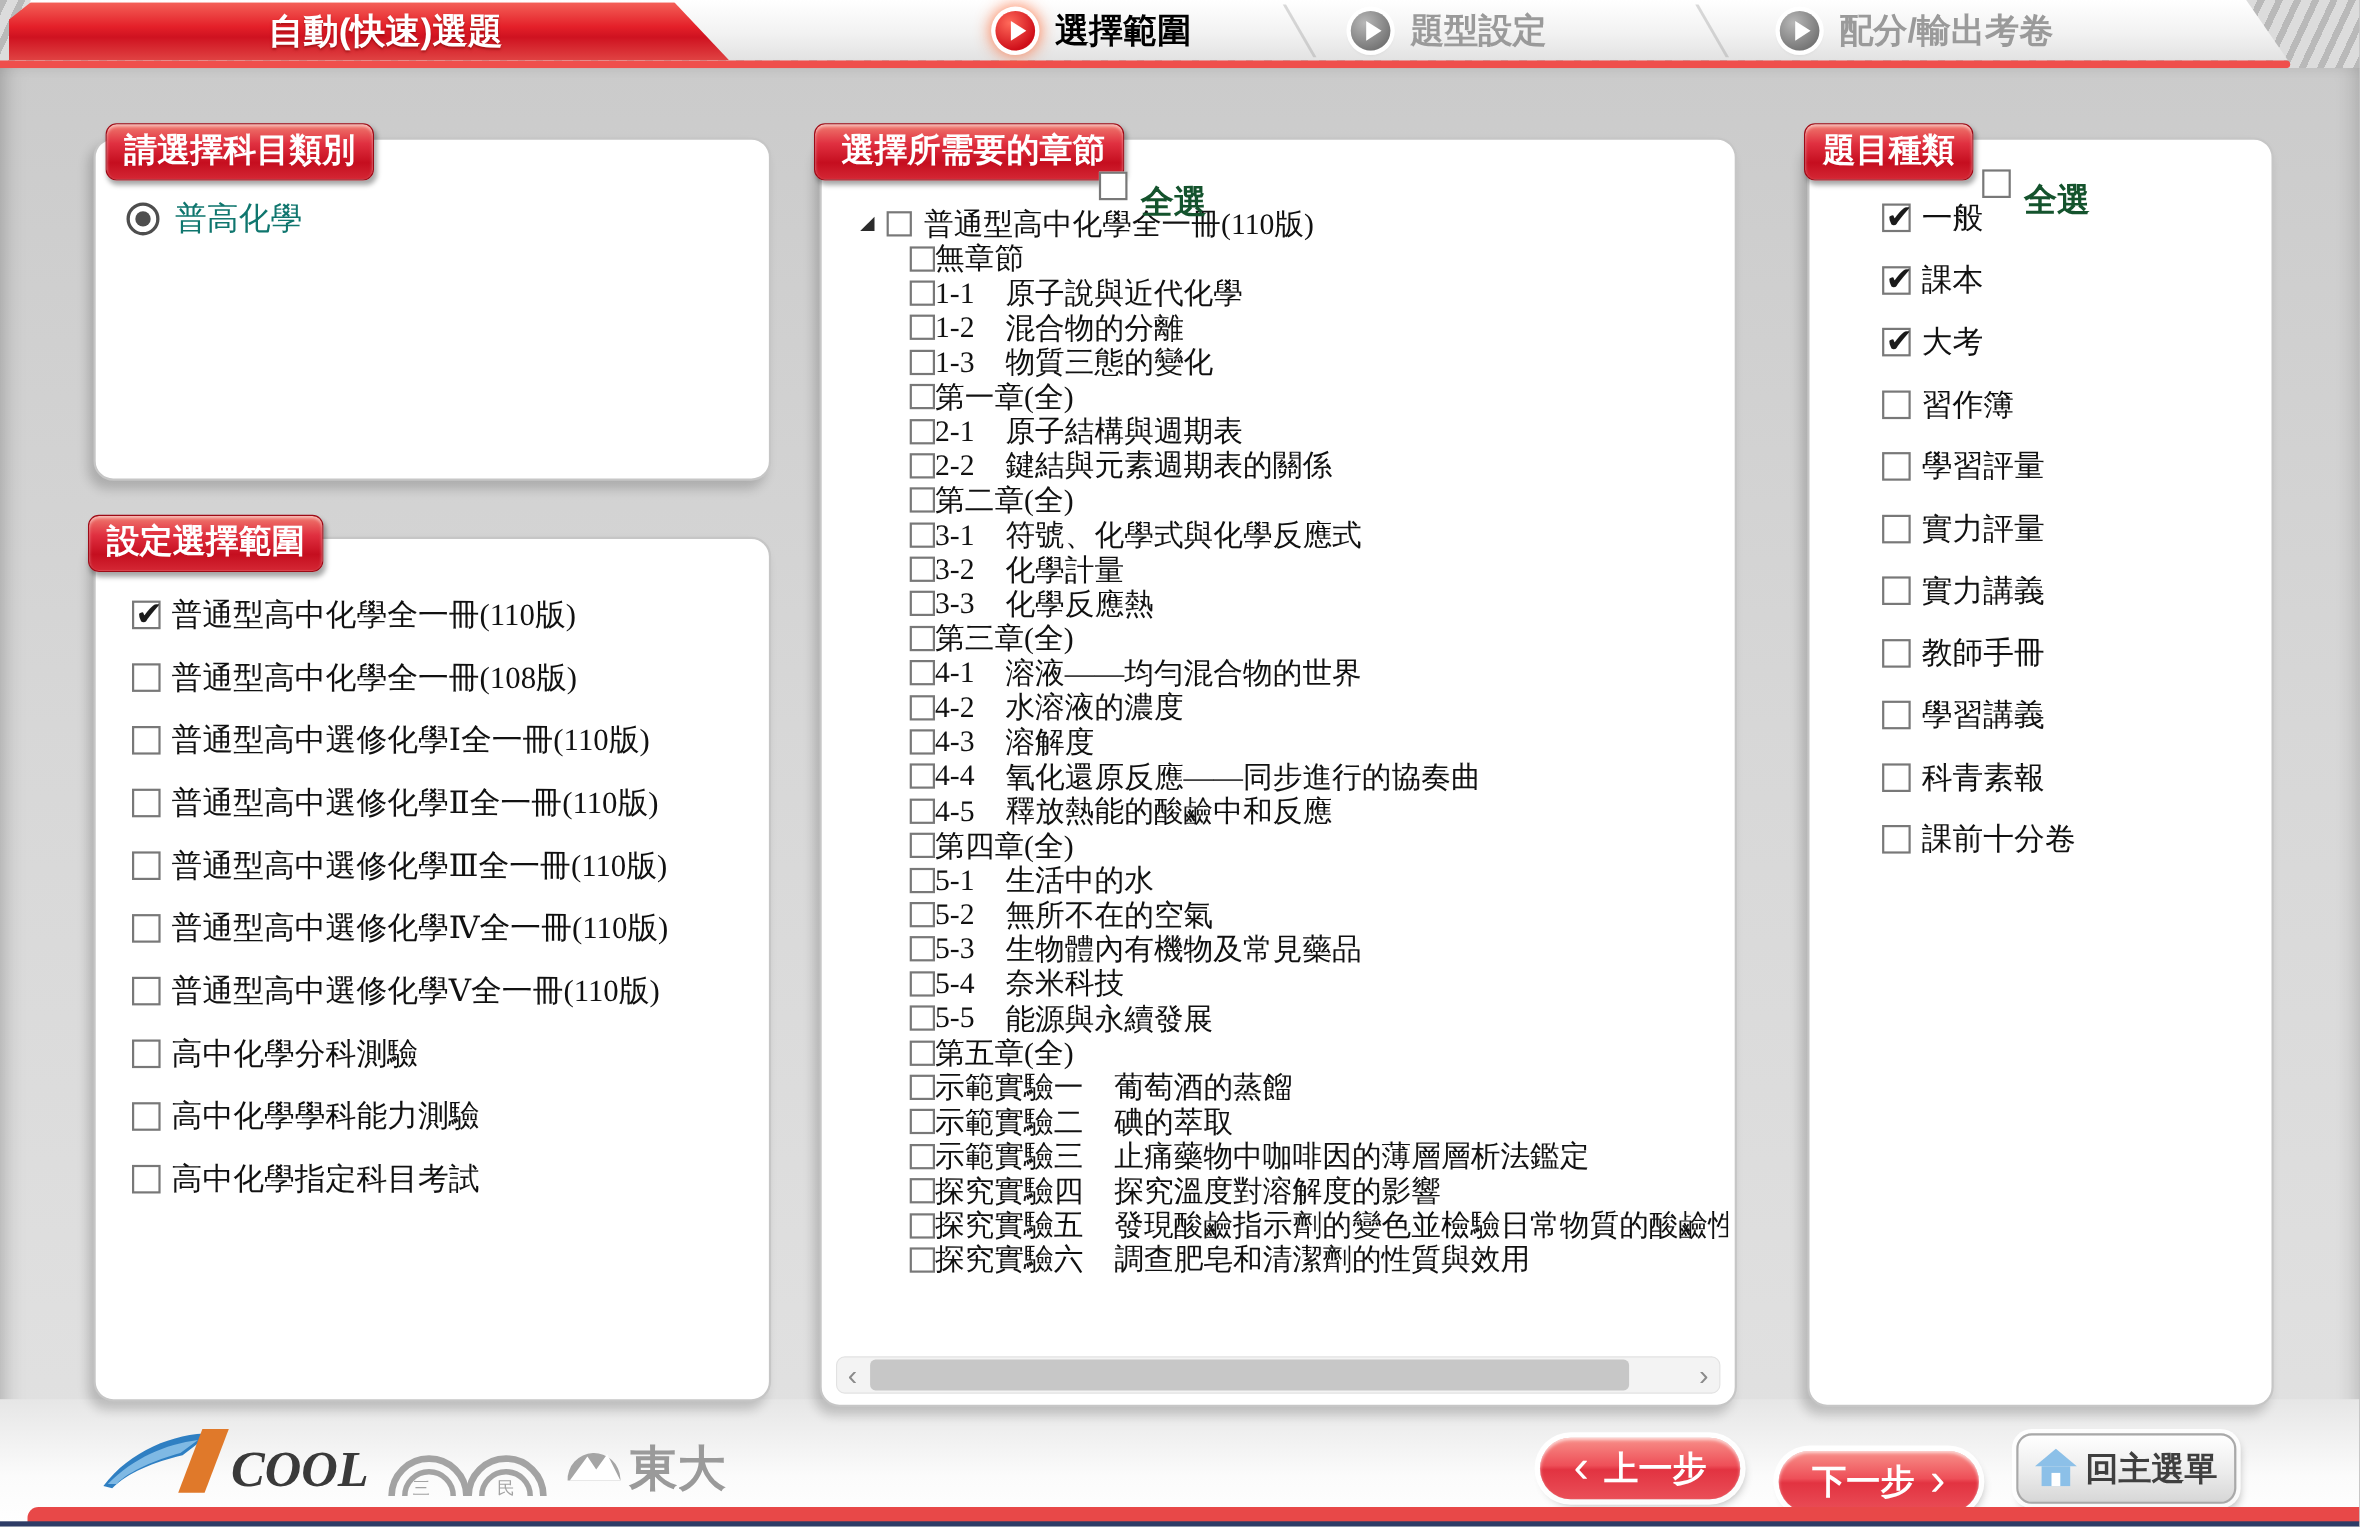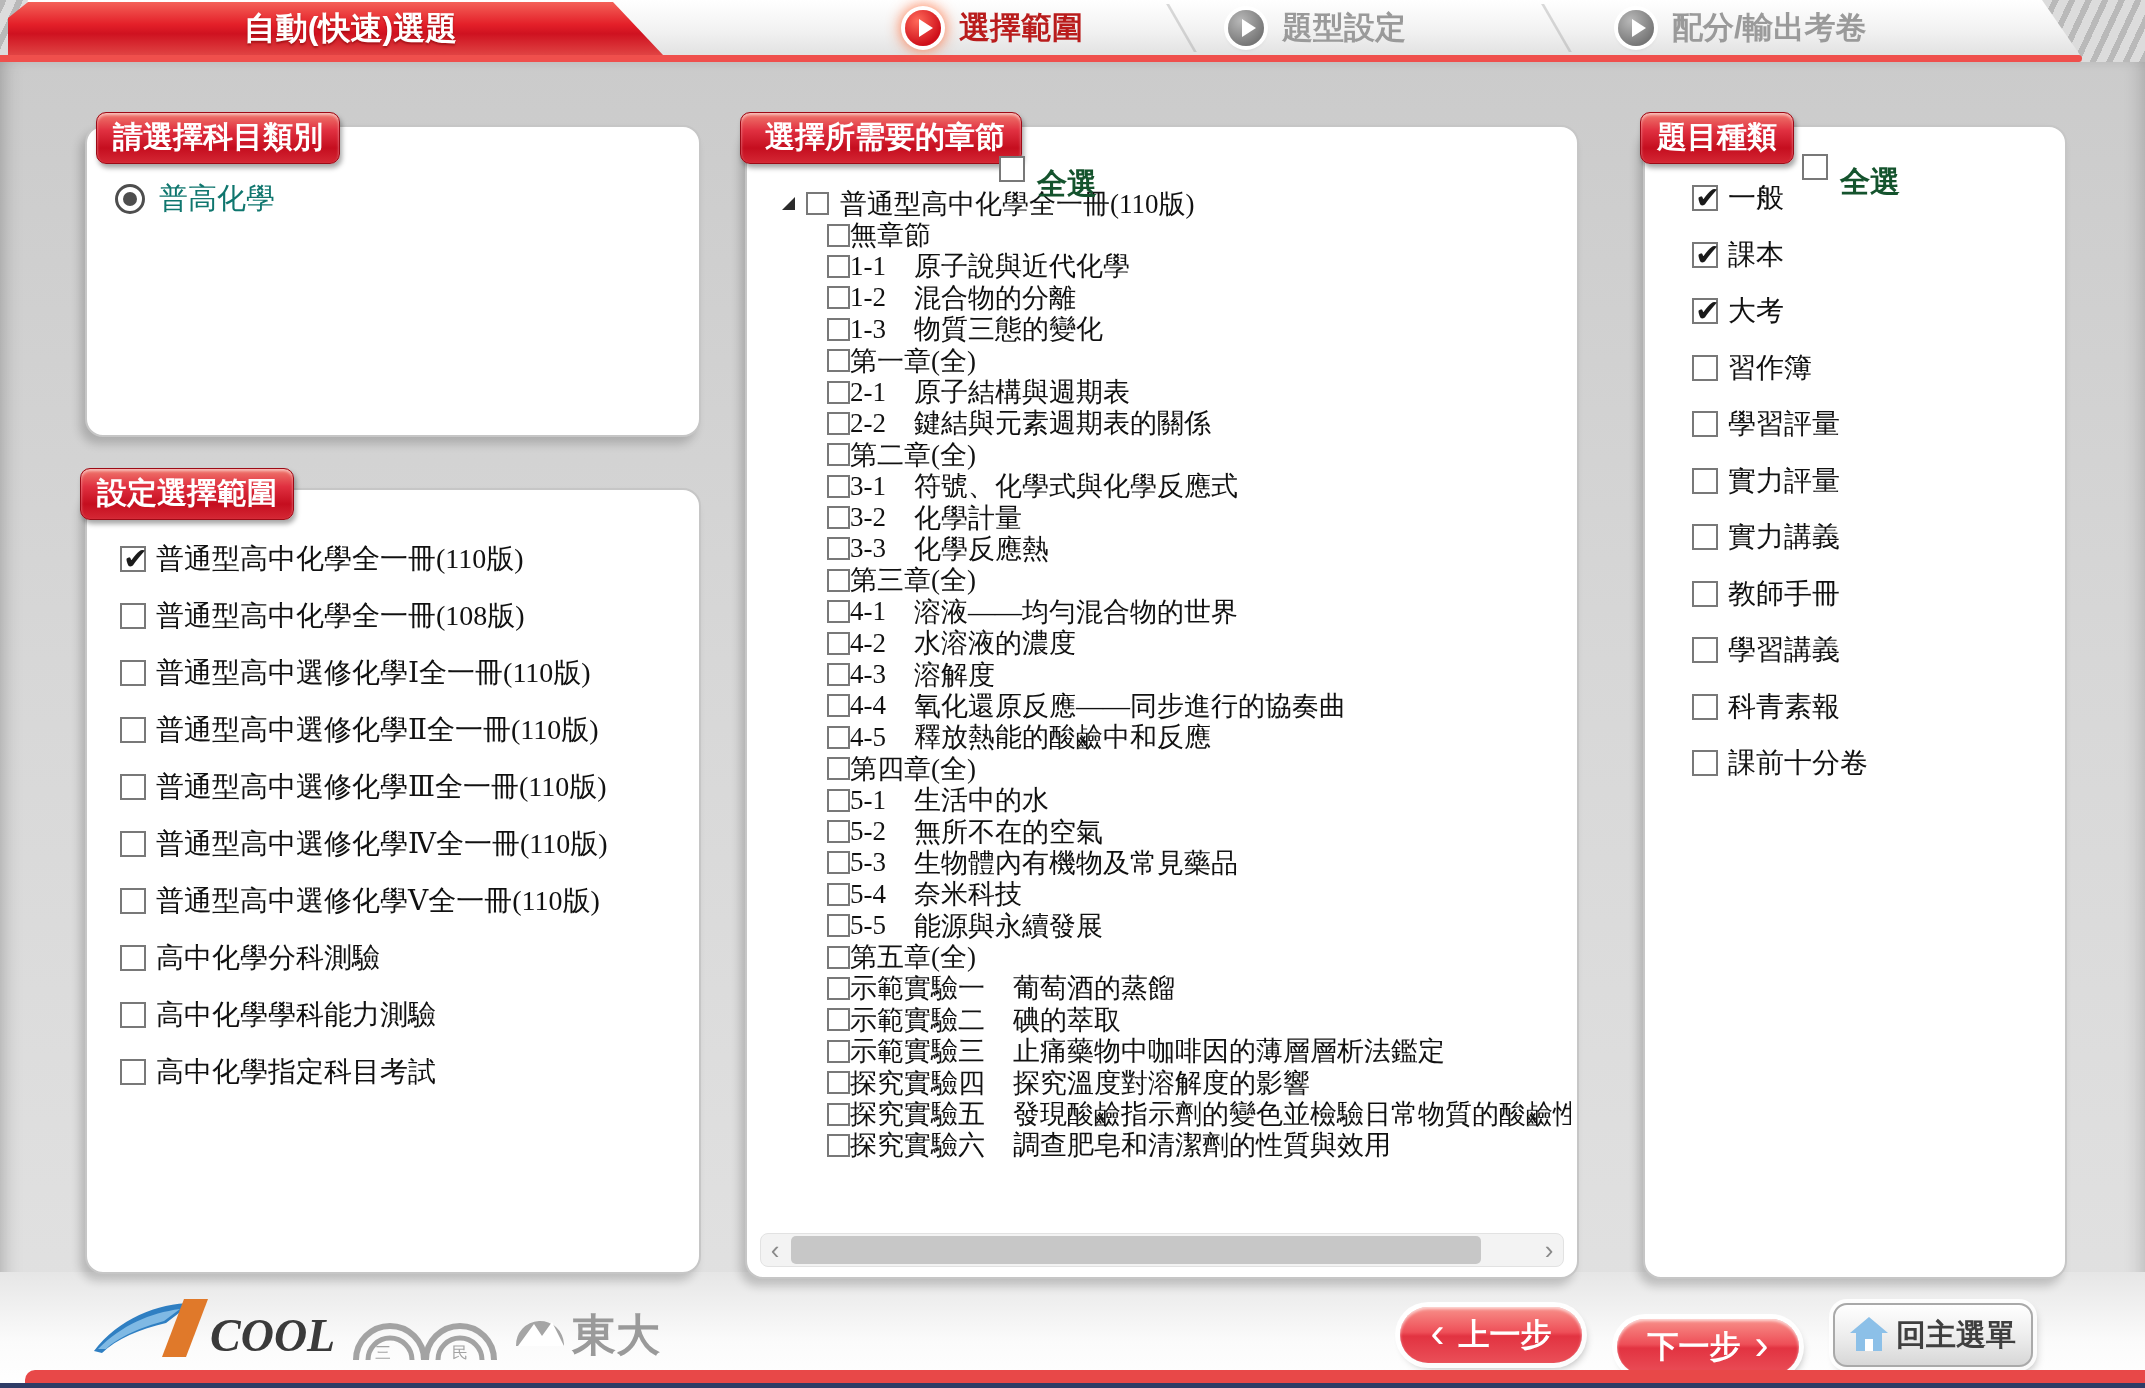--- a/index.html
+++ b/index.html
@@ -24,21 +24,21 @@
   .tab.active{left:8px;top:2px;width:655px;height:53px;z-index:3;
       background:linear-gradient(180deg,#f46158 0%,#e42029 42%,#cf1220 60%,#e04343 100%);
       clip-path:polygon(0 100%,0 16px,20px 0,605px 0,655px 100%);
       justify-content:center;padding-left:30px;box-sizing:border-box;}
   .tab.active .tlabel{color:#fff;font-size:32px;font-weight:bold;text-shadow:0 2px 2px rgba(120,0,0,.5);}
   .tab.plain{top:0;height:55px;gap:18px;}
   .tab.t2{left:905px;}
   .tab.t3{left:1228px;}
   .tab.t4{left:1618px;}
   .tab.plain .tlabel{font-size:31px;font-weight:bold;color:#9a9a9a;}
-  .tab.t2 .tlabel{color:#b91c1c;}
+  .tab.t2 .tlabel{color:#000000;}
   .play{width:36px;height:36px;border-radius:50%;position:relative;flex:none;}
   .play::after{content:"";position:absolute;left:14px;top:9px;width:0;height:0;
       border-left:14px solid #fff;border-top:9px solid transparent;border-bottom:9px solid transparent;}
   .play.red{background:radial-gradient(circle at 35% 30%,#ff6a5a,#cf0f1a 72%);
       box-shadow:0 0 0 4px #fff,0 0 14px 5px rgba(255,110,60,.85);}
   .play.gray{background:radial-gradient(circle at 35% 30%,#b8b8b8,#757575 75%);
       box-shadow:0 0 0 4px #fff,0 2px 5px rgba(0,0,0,.25);}
 
   
   .main-bg{position:absolute;left:0;top:62px;right:0;bottom:0;
@@ -73,21 +73,21 @@
       position:relative;flex:none;box-sizing:border-box;}
   .radio.selected::after{content:"";position:absolute;inset:5px;border-radius:50%;background:#4e4e4e;}
 
   
   .radio-row{position:absolute;left:0;top:52px;width:100%;height:40px;display:flex;
       align-items:center;padding-left:28px;box-sizing:border-box;gap:14px;}
   .opt-label{font-size:29px;color:#0f766e;}
   .rows-b{position:absolute;left:0;top:40px;right:0;}
   .rows-b .check-row{display:flex;align-items:center;height:57px;padding-left:33px;gap:10px;}
   .rows-d{position:absolute;left:0;top:43px;right:0;}
-  .rows-d .check-row{display:flex;align-items:center;height:56.5px;padding-left:47px;gap:10px;}
+  .rows-d .check-row{display:flex;align-items:center;height:56.5px;padding-left:66px;gap:10px;}
   .rowlabel{font-size:28px;color:#111;white-space:nowrap;}
 
   
   .selectall{position:absolute;display:flex;align-items:center;gap:12px;z-index:6;}
   .selC{left:252px;top:6px;}
   .selD{left:157px;top:4px;}
   .selectall .lab{font-size:30px;font-weight:bold;color:#14532d;margin-top:31px;}
 
   
   .treewrap{position:absolute;left:0;top:61px;right:6px;bottom:48px;overflow:hidden;}

